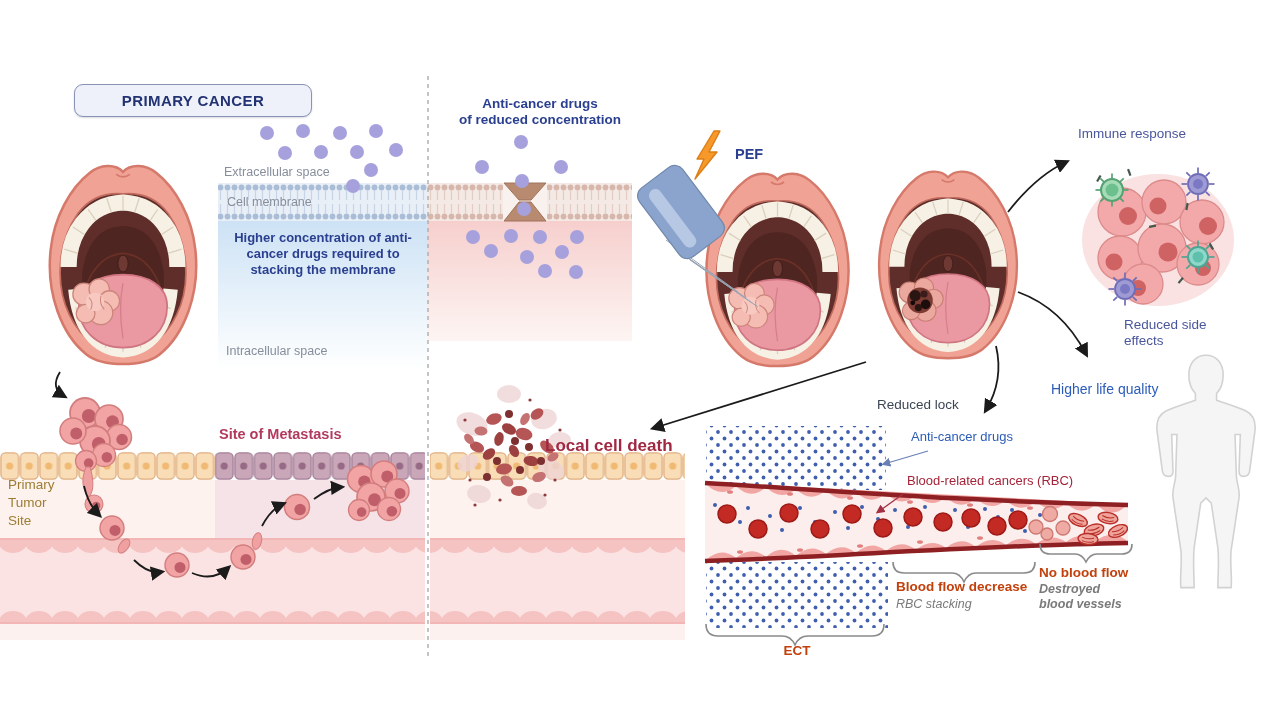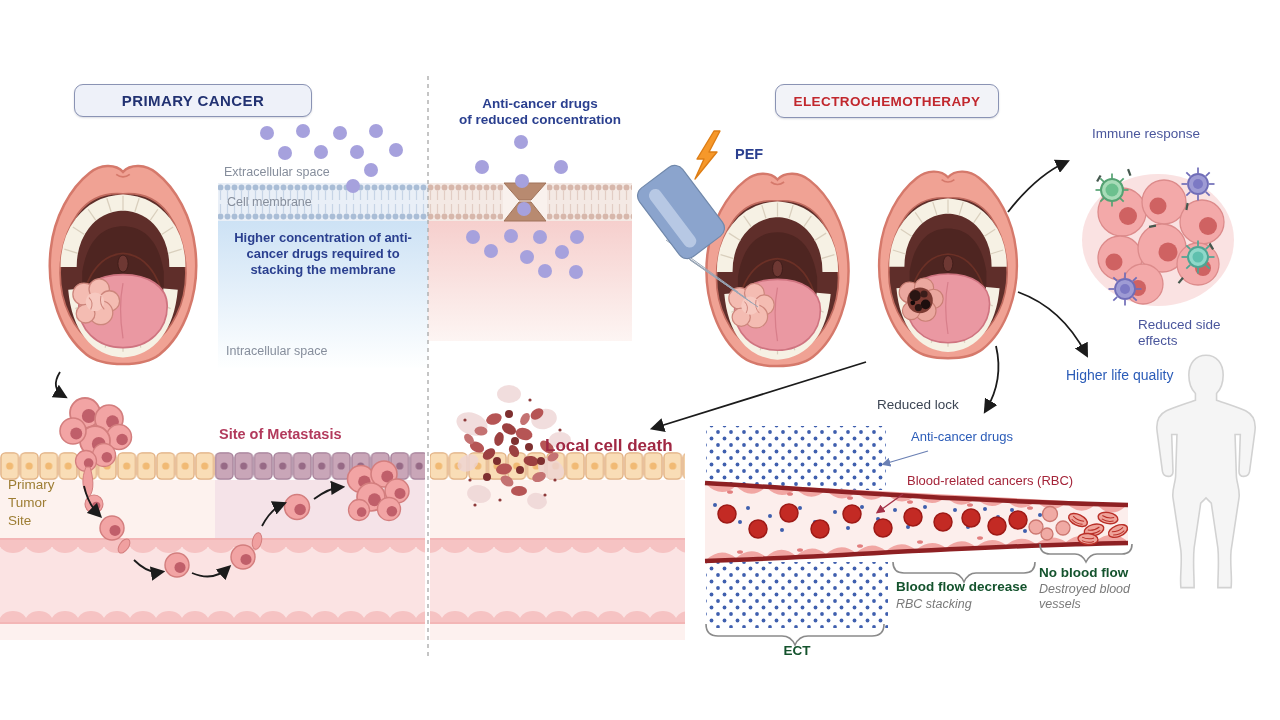--- a/index.html
+++ b/index.html
@@ -5,26 +5,26 @@
   html,body{margin:0;padding:0;background:#fff;}
   .canvas{position:relative;width:1280px;height:720px;background:#ffffff;
           font-family:"Liberation Sans",sans-serif;overflow:hidden;}
   #art{position:absolute;left:0;top:0;z-index:1;}
   .lbl{position:absolute;z-index:2;white-space:pre-line;line-height:1.22;}
   .panel-box{position:absolute;z-index:2;display:flex;align-items:center;justify-content:center;
              border-radius:9px;background:#eef1f9;border:1.7px solid #8a93b4;
              box-shadow:0 1px 2px rgba(40,50,90,.18);font-weight:bold;letter-spacing:.4px;}
   .navy{color:#2a3f8f;font-weight:bold;}
   .gray-it{color:#868e9c;}
-  .slate{color:#4a569c;margin-left:14px;}
+  .slate{color:#4a569c;}
   .blue{color:#2b5cb8;}
   .darkred{color:#a42439;}
   .rose{color:#b23a5c;font-weight:600;}
   .olive{color:#9d7d33;}
-  .blk-b{color:#14532d;font-weight:bold;}
+  .blk-b{color:#c2410c;font-weight:bold;}
   .gr-it{color:#7a7a7a;font-style:italic;}
 </style>
 </head>
 <body>
 
 <div class="canvas">
 
 <svg id="art" width="1280" height="720" viewBox="0 0 1280 720">
 <defs>
   <marker id="ah" markerWidth="8" markerHeight="8" viewBox="0 0 10 10" refX="7" refY="5" orient="auto">
@@ -504,45 +504,42 @@
   <path d="M1008,212 Q1036,176 1066,162" marker-end="url(#ah)"></path>
   <path d="M1018,292 Q1062,308 1086,354" marker-end="url(#ah)"></path>
   <path d="M996,346 Q1004,380 986,410" marker-end="url(#ah)"></path>
 </g>
 </svg>
 
 <div class="panel-box" style="left:74px;top:84px;width:236px;height:31px;font-size:15px;color:#223272;">
   <span>PRIMARY CANCER</span>
 </div>
 
-<div class="panel-box" style="left:775px;top:84px;width:222px;height:32px;font-size:13.5px;color:#c1272d;background:#f2f3f8;">
-  <span>ELECTROCHEMOTHERAPY</span>
-</div>
 
 <div class="lbl gray-it" style="left:224px;top:165px;font-size:12.5px;">Extracellular space</div>
 <div class="lbl gray-it" style="left:227px;top:195px;font-size:12.5px;">Cell membrane</div>
 <div class="lbl navy" style="left:224px;top:230px;width:198px;font-size:13px;text-align:center;">Higher concentration of anti-cancer drugs required to stacking the membrane</div>
 <div class="lbl gray-it" style="left:226px;top:344px;font-size:12.5px;">Intracellular space</div>
 
 <div class="lbl navy" style="left:438px;top:96px;width:204px;font-size:13.5px;text-align:center;">Anti-cancer drugs
 of reduced concentration</div>
 
 <div class="lbl navy" style="left:735px;top:146px;font-size:14.5px;">PEF</div>
 
 <div class="lbl slate" style="left:1078px;top:126px;font-size:13.5px;">Immune response</div>
 <div class="lbl slate" style="left:1124px;top:317px;width:100px;font-size:13.5px;">Reduced side effects</div>
-<div class="lbl blue" style="left:1051px;top:367px;font-size:14px;margin-left:15px;">Higher life quality</div>
+<div class="lbl blue" style="left:1051px;top:381px;font-size:14px;">Higher life quality</div>
 <div class="lbl" style="left:877px;top:397px;font-size:13.5px;color:#3d4654;">Reduced lock</div>
 
 <div class="lbl blue" style="left:911px;top:429px;font-size:13px;">Anti-cancer drugs</div>
 <div class="lbl darkred" style="left:907px;top:473px;font-size:13px;">Blood-related cancers (RBC)</div>
 
 <div class="lbl rose" style="left:219px;top:426px;font-size:14.5px;">Site of Metastasis</div>
 <div class="lbl" style="left:545px;top:436px;font-size:17px;font-weight:600;color:#a02843;">Local cell death</div>
 <div class="lbl olive" style="left:8px;top:476px;width:62px;font-size:13.5px;line-height:1.35;">Primary Tumor Site</div>
 
 <div class="lbl blk-b" style="left:757px;top:643px;width:80px;font-size:13.5px;text-align:center;">ECT</div>
 <div class="lbl blk-b" style="left:896px;top:579px;font-size:13.5px;">Blood flow decrease</div>
 <div class="lbl gr-it" style="left:896px;top:597px;font-size:12.5px;">RBC stacking</div>
 <div class="lbl blk-b" style="left:1039px;top:565px;font-size:13.5px;">No blood flow</div>
-<div class="lbl gr-it" style="left:1039px;top:582px;width:92px;font-size:12.5px;">Destroyed blood vessels</div>
+<div class="lbl gr-it" style="left:1039px;top:582px;width:92px;font-size:12.5px;font-weight:bold;">Destroyed blood vessels</div>
 
 </div>
 
 </body></html>

